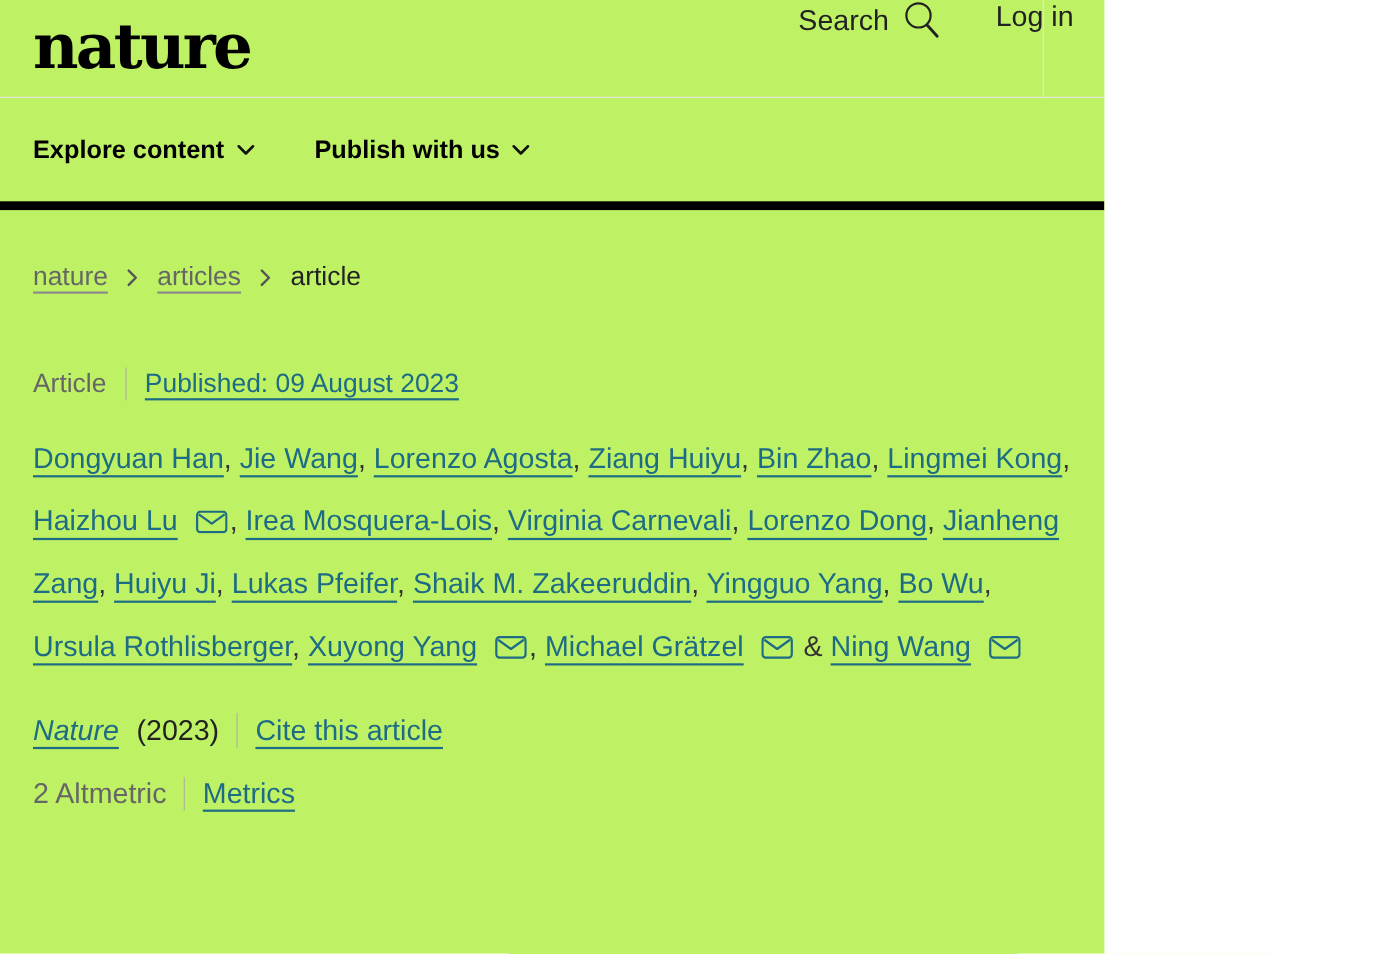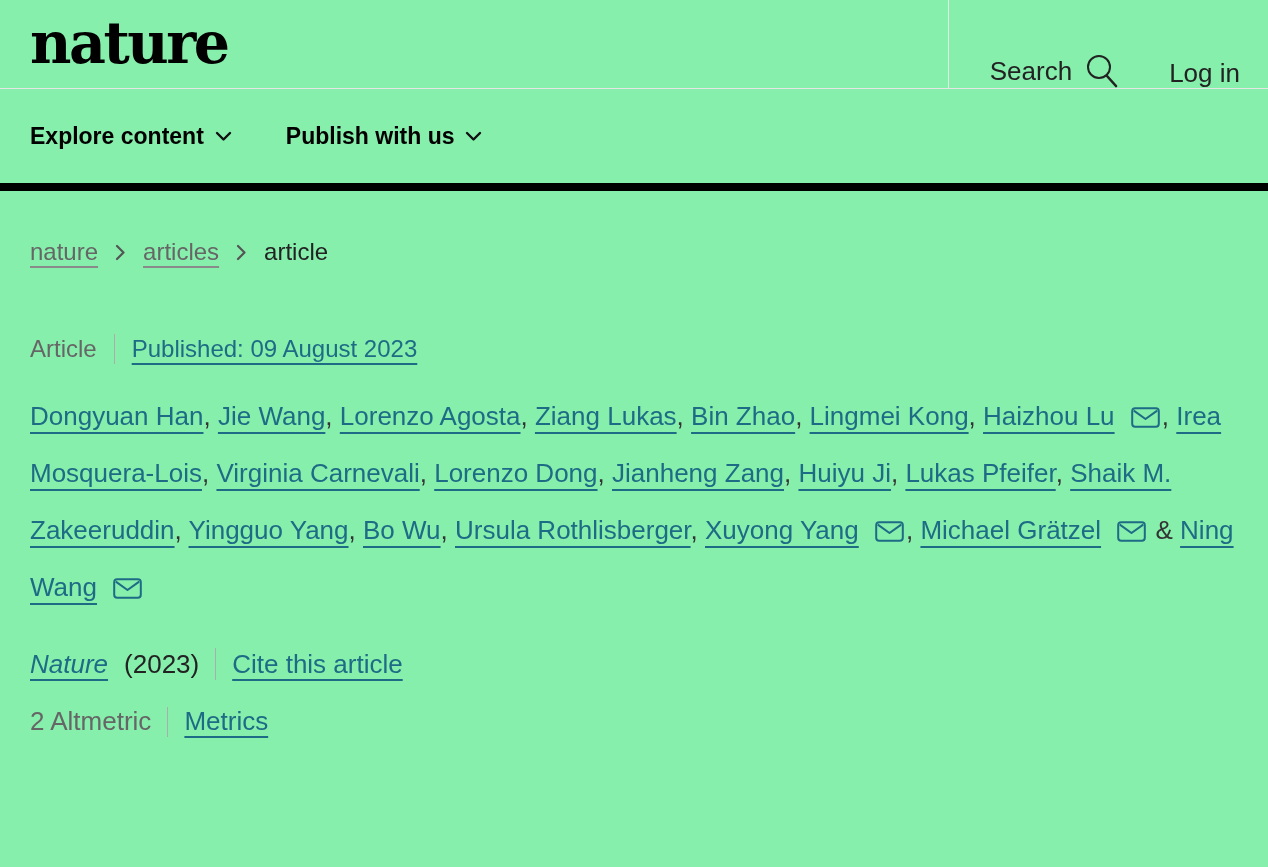--- a/index.html
+++ b/index.html
@@ -1,27 +1,27 @@
 <!DOCTYPE html>
 <html><head>
 <meta charset="utf-8">
 <style>
   * { box-sizing: border-box; }
   html,body { margin:0; padding:0; background:#fff; }
   body { font-family:"Liberation Sans", sans-serif; color:#222; }
-  .page { position:relative; width:1268px; height:867px; overflow:hidden; background:#86efac; }
+  .page { position:relative; width:1004px; height:867px; overflow:hidden; background:#bef264; }
 
   
   .site-header { position:relative; height:89px; border-bottom:1px solid #e5e5e5; }
   .logo { font-family:"DejaVu Serif", serif; font-weight:700; font-size:57px;
           letter-spacing:-2.5px; color:#000; padding-left:30px; line-height:86px;
           display:inline-block; cursor:pointer; }
   .header-vdivider { position:absolute; left:948px; top:0; width:1px; height:89px; background:#e5e5e5; }
   .header-right { position:absolute; right:28px; top:0; height:89px;
-                  display:flex; align-items:flex-end; gap:50px; font-size:26px; color:#222; }
+                  display:flex; align-items:flex-start; gap:50px; font-size:26px; color:#222; }
   .search-btn { display:flex; align-items:center; gap:13px; cursor:pointer; }
   .login-btn { cursor:pointer; }
 
   
   .main-nav { display:flex; align-items:center; gap:54px; height:94px; padding-left:30px; }
   .nav-item { display:flex; align-items:center; gap:11px; font-size:23px; font-weight:700; color:#000; cursor:pointer; }
 
   .black-bar { height:8px; background:#000; }
 
   
@@ -104,21 +104,21 @@
       <span class="current">article</span>
     </div>
 
     <div class="meta-row">
       <span class="muted">Article</span>
       <span class="vdiv"></span>
       <a class="tlink">Published: 09 August 2023</a>
     </div>
 
 
-    <p class="authors"><a>Dongyuan Han</a>, <a>Jie Wang</a>, <a>Lorenzo Agosta</a>, <a>Ziang Lukas</a>, <a>Bin Zhao</a>, <a>Lingmei Kong</a>, <a>Haizhou Lu</a> <svg class="email-icon-svg" width="29" height="21" viewBox="0 0 29 21">
+    <p class="authors"><a>Dongyuan Han</a>, <a>Jie Wang</a>, <a>Lorenzo Agosta</a>, <a>Ziang Huiyu</a>, <a>Bin Zhao</a>, <a>Lingmei Kong</a>, <a>Haizhou Lu</a> <svg class="email-icon-svg" width="29" height="21" viewBox="0 0 29 21">
     <rect x="1.2" y="1.2" width="26.6" height="18.6" rx="3" fill="none" stroke="currentColor" stroke-width="2"></rect>
     <polyline points="2.8,3.6 14.5,12 26.2,3.6" fill="none" stroke="currentColor" stroke-width="2" stroke-linejoin="round"></polyline>
   </svg>, <a>Irea Mosquera-Lois</a>, <a>Virginia Carnevali</a>, <a>Lorenzo Dong</a>, <a>Jianheng Zang</a>, <a>Huiyu Ji</a>, <a>Lukas Pfeifer</a>, <a>Shaik M. Zakeeruddin</a>, <a>Yingguo Yang</a>, <a>Bo Wu</a>, <a>Ursula Rothlisberger</a>, <a>Xuyong Yang</a> <svg class="email-icon-svg" width="29" height="21" viewBox="0 0 29 21">
     <rect x="1.2" y="1.2" width="26.6" height="18.6" rx="3" fill="none" stroke="currentColor" stroke-width="2"></rect>
     <polyline points="2.8,3.6 14.5,12 26.2,3.6" fill="none" stroke="currentColor" stroke-width="2" stroke-linejoin="round"></polyline>
   </svg>, <a>Michael Grätzel</a> <svg class="email-icon-svg" width="29" height="21" viewBox="0 0 29 21">
     <rect x="1.2" y="1.2" width="26.6" height="18.6" rx="3" fill="none" stroke="currentColor" stroke-width="2"></rect>
     <polyline points="2.8,3.6 14.5,12 26.2,3.6" fill="none" stroke="currentColor" stroke-width="2" stroke-linejoin="round"></polyline>
   </svg> &amp; <a>Ning Wang</a> <svg class="email-icon-svg" width="29" height="21" viewBox="0 0 29 21">
     <rect x="1.2" y="1.2" width="26.6" height="18.6" rx="3" fill="none" stroke="currentColor" stroke-width="2"></rect>

